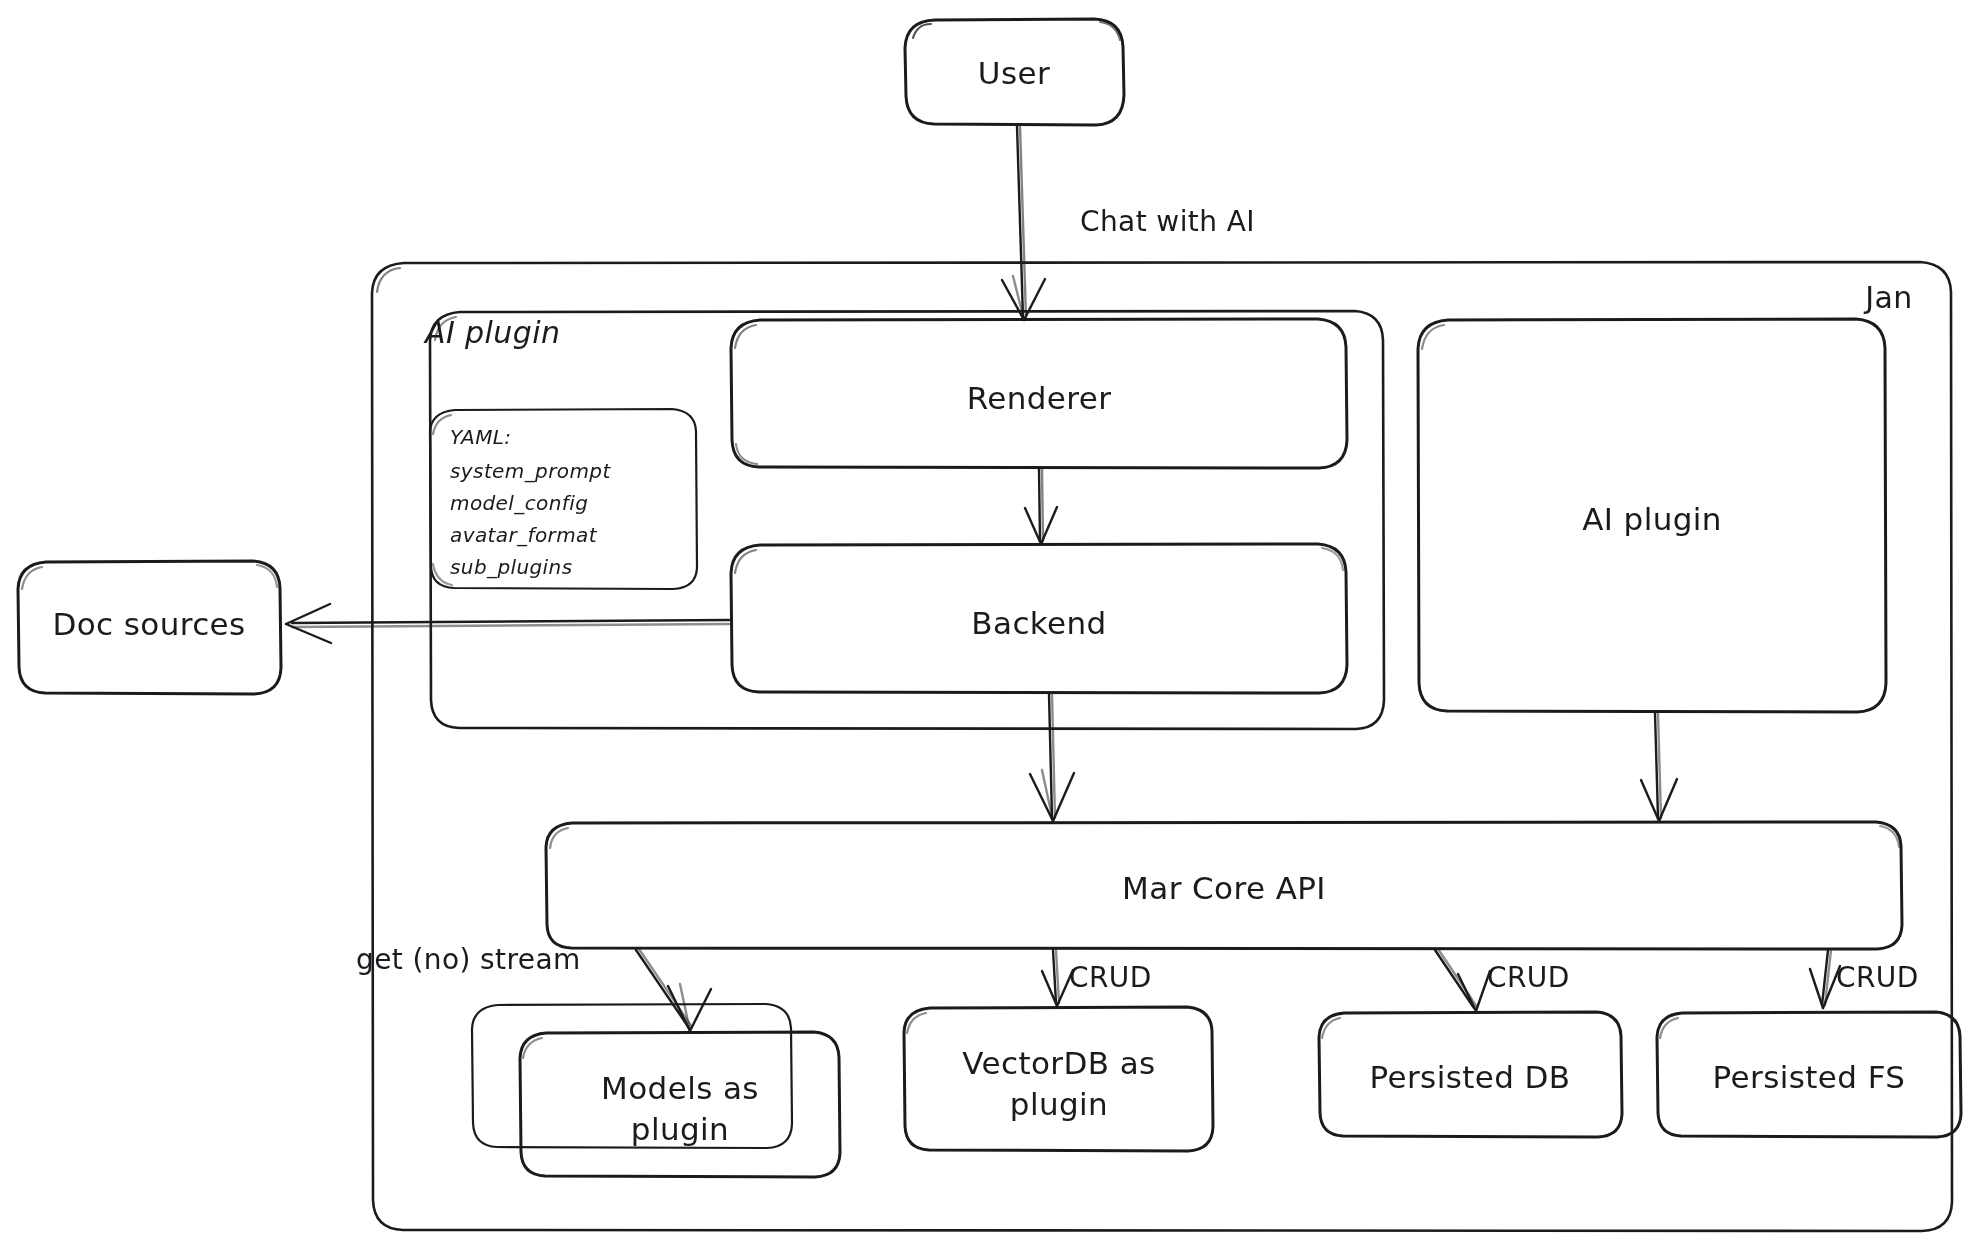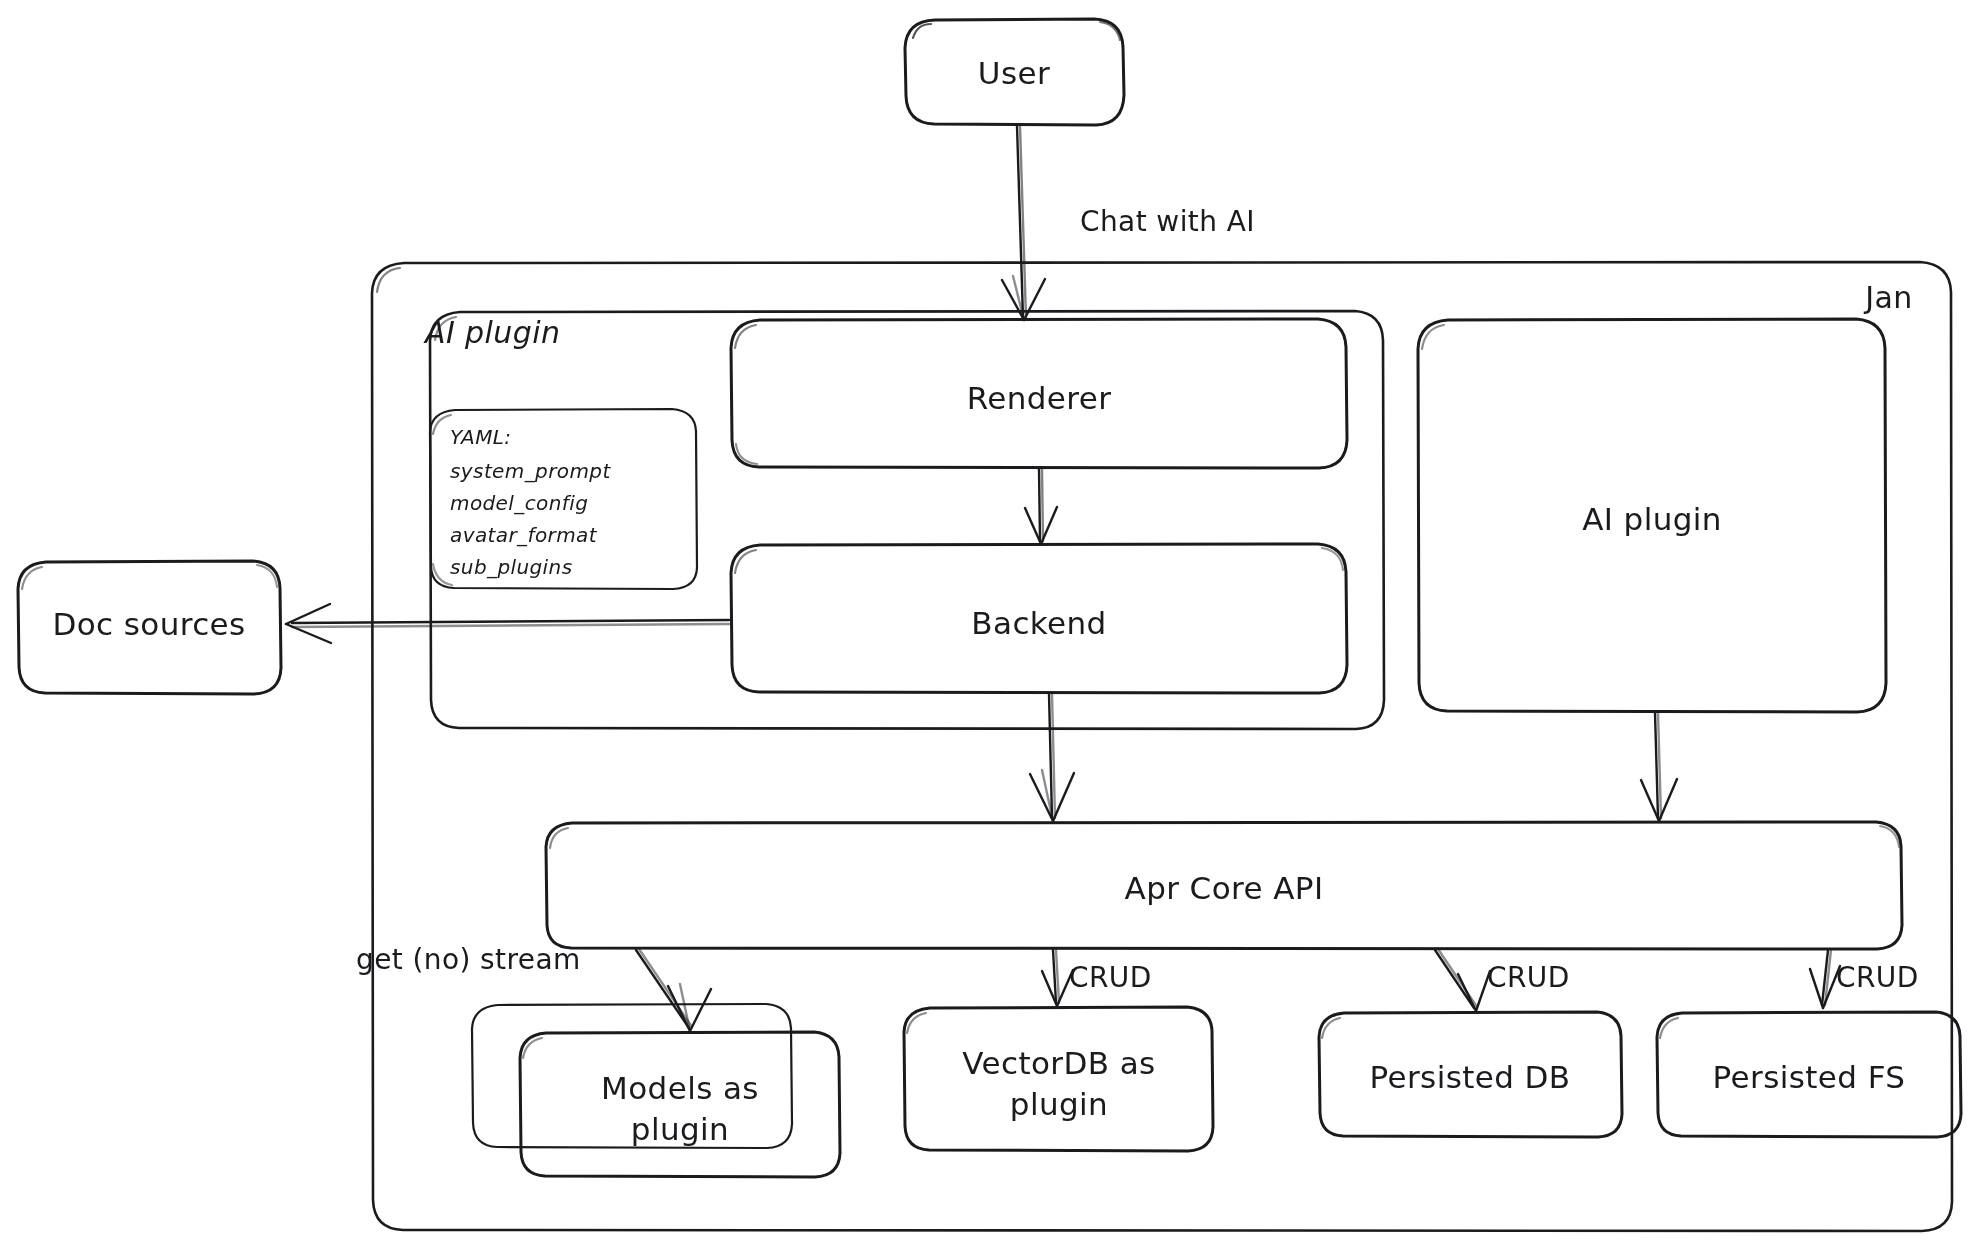--- a/index.html
+++ b/index.html
@@ -231,21 +231,21 @@
   <div class="lbl node-label" style="left:1889px; top:279px; font-size:30px;">Jan</div>
 
   <div class="lbl group-label" style="left:425px; top:314px;">AI plugin</div>
 
   <div class="lbl node-label" style="left:1039px; top:379px;">Renderer</div>
 
   <div class="lbl node-label" style="left:1039px; top:604px;">Backend</div>
 
   <div class="lbl node-label" style="left:1652px; top:500px;">AI plugin</div>
 
-  <div class="lbl node-label" style="left:1224px; top:869px;">Apr Core API</div>
+  <div class="lbl node-label" style="left:1224px; top:869px;">Mar Core API</div>
 
   <div class="lbl node-label" style="left:149px; top:605px;">Doc sources</div>
 
   <div class="lbl node-label-2l" style="left:680px; top:1068px;"><span>Models as</span><br><span>plugin</span></div>
 
   <div class="lbl node-label-2l" style="left:1059px; top:1043px;text-align:center;"><span>VectorDB as</span><br><span>plugin</span></div>
 
   <div class="lbl node-label" style="left:1470px; top:1058px;">Persisted DB</div>
 
   <div class="lbl node-label" style="left:1809px; top:1058px;">Persisted FS</div>

